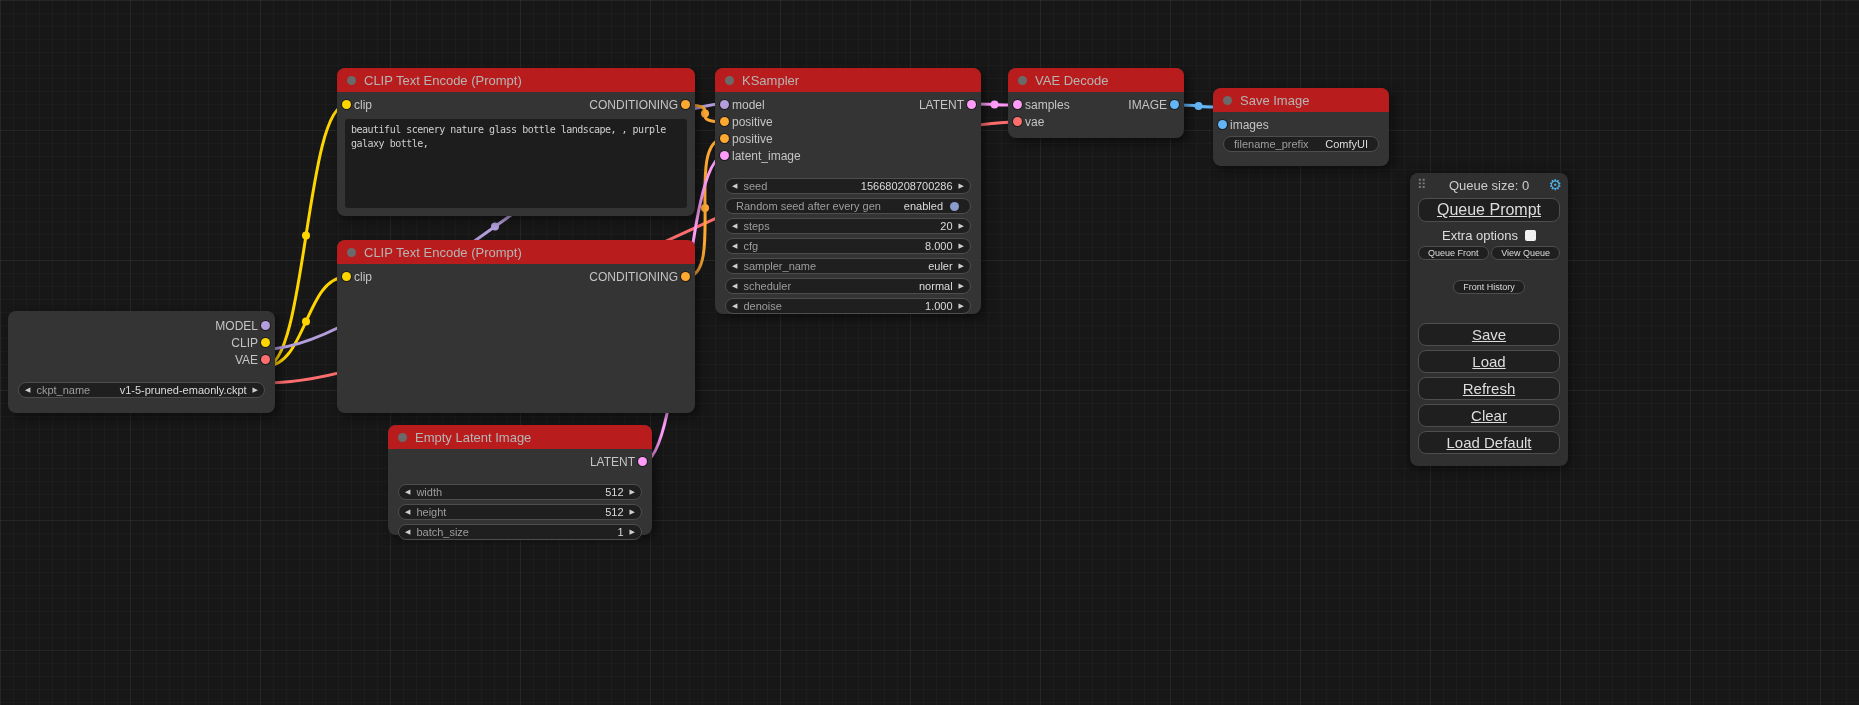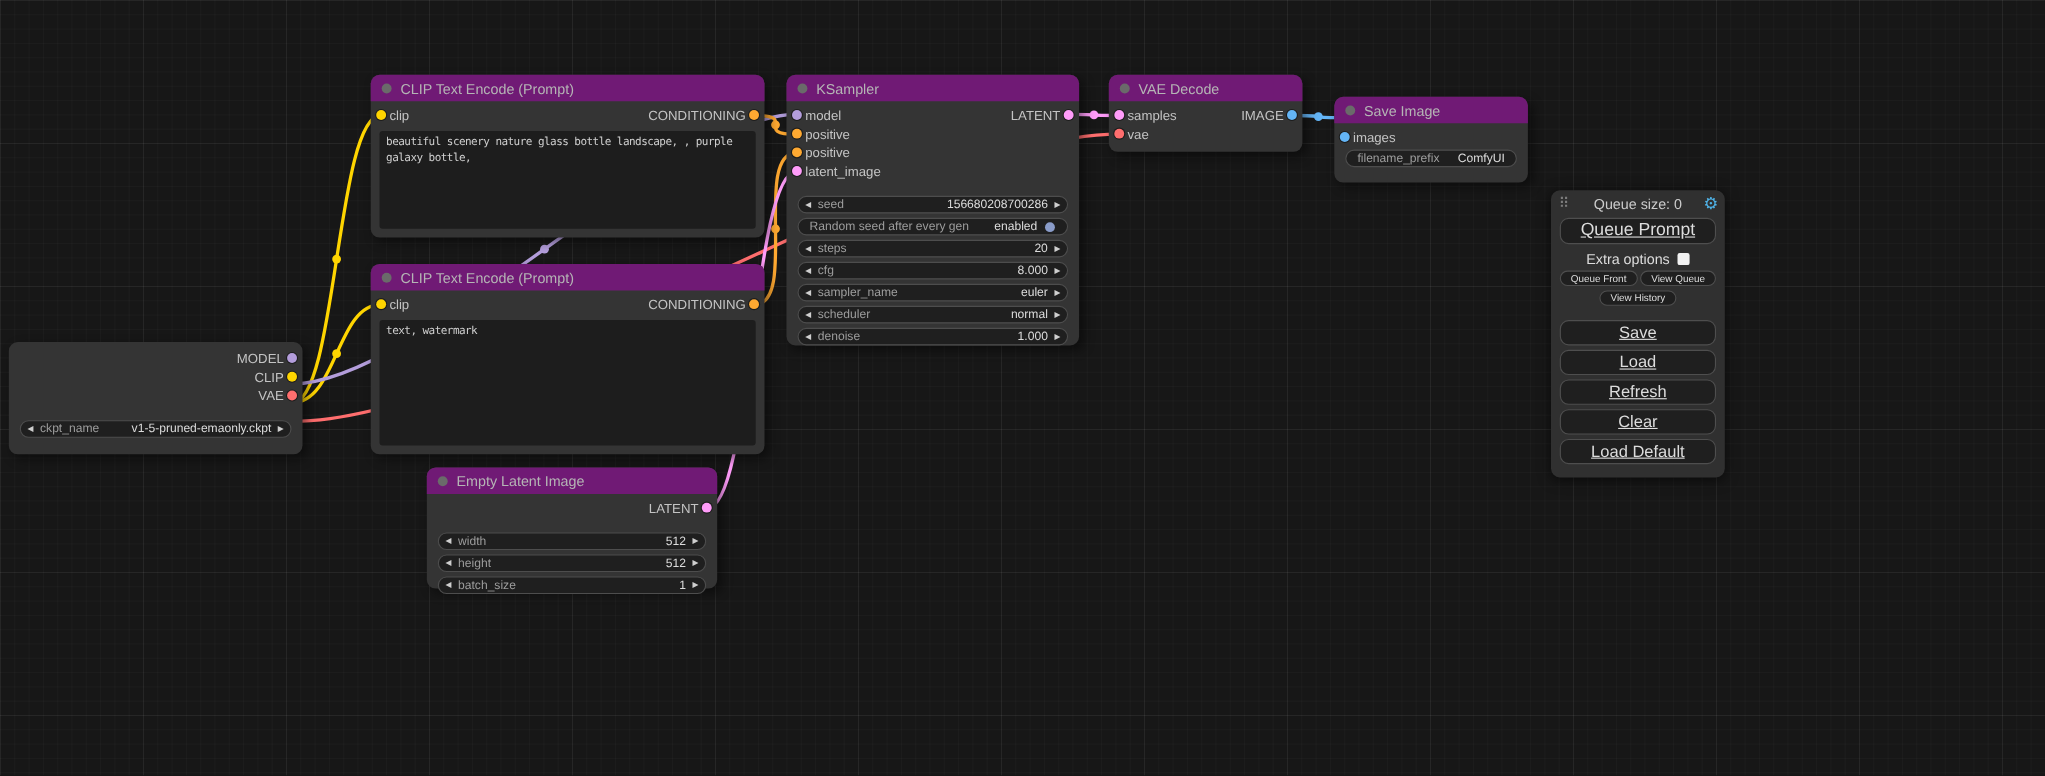--- a/index.html
+++ b/index.html
@@ -21,21 +21,21 @@
   #wires { position: absolute; left: 0; top: 0; z-index: 1; }
 
   .node {
     position: absolute; z-index: 2;
     background: #343434; border-radius: 8px;
     box-shadow: 4px 4px 10px rgba(0,0,0,0.45);
     color: #c4c4c4;
   }
   .node-title {
     height: 24px; display: flex; align-items: center; gap: 8px;
-    padding: 0 10px; background: #701a75;
+    padding: 0 10px; background: #b91c1c;
     border-radius: 8px 8px 0 0;
     font-size: 13px; color: #b5b5b5; cursor: move; white-space: nowrap; overflow: hidden;
   }
   .collapse-dot { width: 9px; height: 9px; border-radius: 50%; background: #6a6a6a; flex: none; }
 
   .slots { position: relative; }
   .pt4 { padding-top: 4px; } .pt6 { padding-top: 6px; }
   .slot-row { position: relative; height: 17px; display: flex; align-items: center; font-size: 12px; }
   .in-label  { margin-left: 17px; color: #c4c4c4; }
   .out-label { margin-left: auto; margin-right: 17px; color: #c4c4c4; }
@@ -79,21 +79,21 @@
   .gear { position: absolute; right: 6px; top: 3px; color: #4fb3e8; font-size: 15px; cursor: pointer; }
   .qp-btn {
     display: block; background: #1f1f1f; border: 1px solid #4e4e4e; border-radius: 8px;
     color: #dddddd; font-family: inherit; cursor: pointer; text-align: center;
   }
   .qp-btn.big { width: 142px; margin: 0 auto 4px; height: 23px; font-size: 15px; text-decoration: underline; }
   .qp-btn.prompt { height: 24px; font-size: 16px; margin-bottom: 0; }
   .extra-row { display: flex; align-items: center; justify-content: center; gap: 7px;
     height: 22px; font-size: 13px; color: #dddddd; margin-top: 2px; }
   .checkbox { width: 11px; height: 11px; background: #f2f2f2; border-radius: 2px; cursor: pointer; }
-  .small-row { display: flex; justify-content: space-between; padding: 0 8px; margin-bottom: 4px; }
+  .small-row { display: flex; justify-content: space-between; padding: 0 8px; margin-bottom: 20px; }
   .small-row.center { justify-content: center; }
   .qp-btn.small { height: 14px; font-size: 9px; padding: 0 9px; border-radius: 7px; line-height: 11px; }
   .group-gap { height: 9px; }
 </style>
 </head>
 <body>
 
 <div id="canvas">
 
   <svg id="wires" width="1859" height="705">
@@ -162,21 +162,20 @@
       <span>CLIP Text Encode (Prompt)</span>
     </div>
     <div class="slots pt4">
       <div class="slot-row">
         <span class="dot in" style="background-color: rgb(255, 213, 0);"></span>
         <span class="in-label">clip</span>
         <span class="out-label">CONDITIONING</span>
         <span class="dot out" style="background-color: rgb(255, 169, 49);"></span>
       </div>
     </div>
-    <div class="textarea" style="height:114px">text, watermark</div>
   </div>
 
   <div class="node" style="left:388px;top:425px;width:264px;height:110px">
     <div class="node-title">
       <span class="collapse-dot"></span>
       <span>Empty Latent Image</span>
     </div>
     <div class="slots pt4">
       <div class="slot-row">
         <span class="out-label">LATENT</span>
@@ -316,21 +315,21 @@
     <button class="qp-btn big prompt">Queue Prompt</button>
     <div class="extra-row">
       <span>Extra options</span>
       <span class="checkbox"></span>
     </div>
     <div class="small-row">
       <button class="qp-btn small">Queue Front</button>
       <button class="qp-btn small">View Queue</button>
     </div>
     <div class="small-row center">
-      <button class="qp-btn small">View History</button>
+      <button class="qp-btn small">Front History</button>
     </div>
     <div class="group-gap"></div>
     <button class="qp-btn big">Save</button>
     <button class="qp-btn big">Load</button>
     <button class="qp-btn big">Refresh</button>
     <button class="qp-btn big">Clear</button>
     <button class="qp-btn big">Load Default</button>
   </div>
 
 </div>

